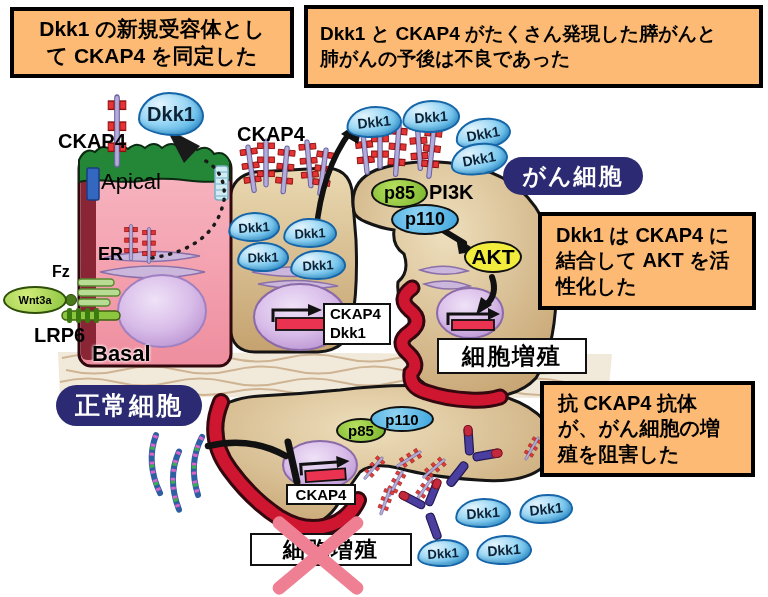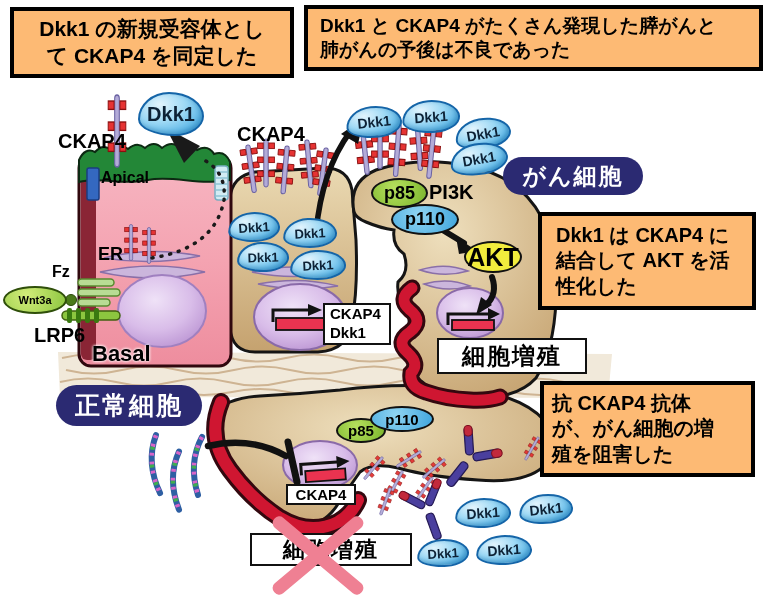--- a/index.html
+++ b/index.html
@@ -219,54 +219,54 @@
     </g>
 
     <g>
       <use href="#ab" transform="translate(470,458) rotate(38) scale(1.05)"></use>
       <use href="#ab" transform="translate(427,508) rotate(-20)"></use>
     </g>
   </svg>
 
   <div class="callout" style="left:10px;top:7px;width:284px;height:71px;font-size:21px;justify-content:center;text-align:center;">Dkk1 の新規受容体とし
 て CKAP4 を同定した</div>
-  <div class="callout" style="left:304px;top:5px;width:459px;height:66px;font-size:19px;padding-left:12px;">Dkk1 と CKAP4 がたくさん発現した膵がんと
+  <div class="callout" style="left:304px;top:5px;width:459px;height:83px;font-size:19px;padding-left:12px;">Dkk1 と CKAP4 がたくさん発現した膵がんと
 肺がんの予後は不良であった</div>
   <div class="callout" style="left:538px;top:212px;width:218px;height:98px;font-size:20px;padding-left:14px;">Dkk1 は CKAP4 に
 結合して AKT を活
 性化した</div>
-  <div class="callout" style="left:540px;top:381px;width:215px;height:96px;font-size:20px;padding-left:8px;">抗 CKAP4 抗体
+  <div class="callout" style="left:540px;top:381px;width:215px;height:96px;font-size:20px;padding-left:14px;">抗 CKAP4 抗体
 が、がん細胞の増
 殖を阻害した</div>
 
   <div class="badge" style="left:503px;top:157px;width:140px;height:38px;font-size:23px;">がん細胞</div>
   <div class="badge" style="left:56px;top:385px;width:146px;height:41px;font-size:25px;">正常細胞</div>
 
   <div class="wbox" style="left:437px;top:338px;width:150px;height:36px;font-size:23px;letter-spacing:2px;border-width:2.5px;">細胞増殖</div>
   <div class="wbox" style="left:250px;top:533px;width:162px;height:33px;font-size:22px;letter-spacing:2px;">細胞増殖</div>
   <div class="wbox pre" style="left:323px;top:303px;width:68px;height:42px;font-size:15px;line-height:1.25;justify-content:flex-start;padding-left:5px;border-width:2.5px;">CKAP4
 Dkk1</div>
   <div class="wbox" style="left:286px;top:484px;width:70px;height:21px;font-size:15px;">CKAP4</div>
 
   <div class="xbar" style="left:261px;top:549px;transform:rotate(40deg);"></div>
   <div class="xbar" style="left:261px;top:549px;transform:rotate(-40deg);"></div>
 
   <div class="lbl" style="left:58px;top:130px;font-size:20px;">CKAP4</div>
   <div class="lbl" style="left:237px;top:123px;font-size:20px;">CKAP4</div>
-  <div class="lbl" style="left:101px;top:169px;font-size:16px;font-weight:700;">Apical</div>
+  <div class="lbl" style="left:101px;top:169px;font-size:22px;font-weight:400;">Apical</div>
   <div class="lbl" style="left:92px;top:341px;font-size:22px;font-weight:900;text-shadow:0 0 3px #fff,0 0 3px #fff;">Basal</div>
   <div class="lbl" style="left:98px;top:244px;font-size:18px;">ER</div>
   <div class="lbl" style="left:52px;top:263px;font-size:16px;">Fz</div>
   <div class="lbl" style="left:34px;top:324px;font-size:20px;">LRP6</div>
   <div class="lbl" style="left:429px;top:181px;font-size:20px;">PI3K</div>
 
   <div class="ell" style="left:3px;top:286px;width:64px;height:28px;font-size:11px;border-width:2px;border-color:#2f4f0a;background:radial-gradient(circle at 35% 30%,#d2ec7a,#8cc63f);">Wnt3a</div>
   <div class="ell" style="left:371px;top:178px;width:57px;height:30px;font-size:18px;background:radial-gradient(circle at 40% 30%,#b6e05e,#79b32b);">p85</div>
   <div class="ell" style="left:391px;top:204px;width:68px;height:31px;font-size:18px;background:radial-gradient(circle at 40% 30%,#8fd4f2,#3da4dd);">p110</div>
-  <div class="ell" style="left:464px;top:241px;width:58px;height:32px;font-size:25px;background:#f2ec3d;">AKT</div>
+  <div class="ell" style="left:464px;top:241px;width:58px;height:32px;font-size:21px;background:#f2ec3d;">AKT</div>
   <div class="ell" style="left:336px;top:418px;width:50px;height:25px;font-size:15px;background:radial-gradient(circle at 40% 30%,#b6e05e,#79b32b);">p85</div>
   <div class="ell" style="left:370px;top:406px;width:64px;height:26px;font-size:15px;background:radial-gradient(circle at 40% 30%,#8fd4f2,#3da4dd);">p110</div>
 
   <div class="dkk1" style="left:138px;top:92px;width:66px;height:44px;font-size:20px;">Dkk1</div>
   <div class="dkk1" style="left:228px;top:212px;width:52px;height:30px;font-size:13px;transform:rotate(-4deg);">Dkk1</div>
   <div class="dkk1" style="left:283px;top:218px;width:54px;height:30px;font-size:13px;transform:rotate(-3deg);">Dkk1</div>
   <div class="dkk1" style="left:237px;top:242px;width:52px;height:30px;font-size:13px;transform:rotate(-2deg);">Dkk1</div>
   <div class="dkk1" style="left:290px;top:250px;width:56px;height:30px;font-size:13px;transform:rotate(-3deg);">Dkk1</div>
   <div class="dkk1" style="left:346px;top:106px;width:56px;height:32px;font-size:14px;transform:rotate(-6deg);">Dkk1</div>
   <div class="dkk1" style="left:402px;top:100px;width:58px;height:33px;font-size:14px;transform:rotate(-4deg);">Dkk1</div>

